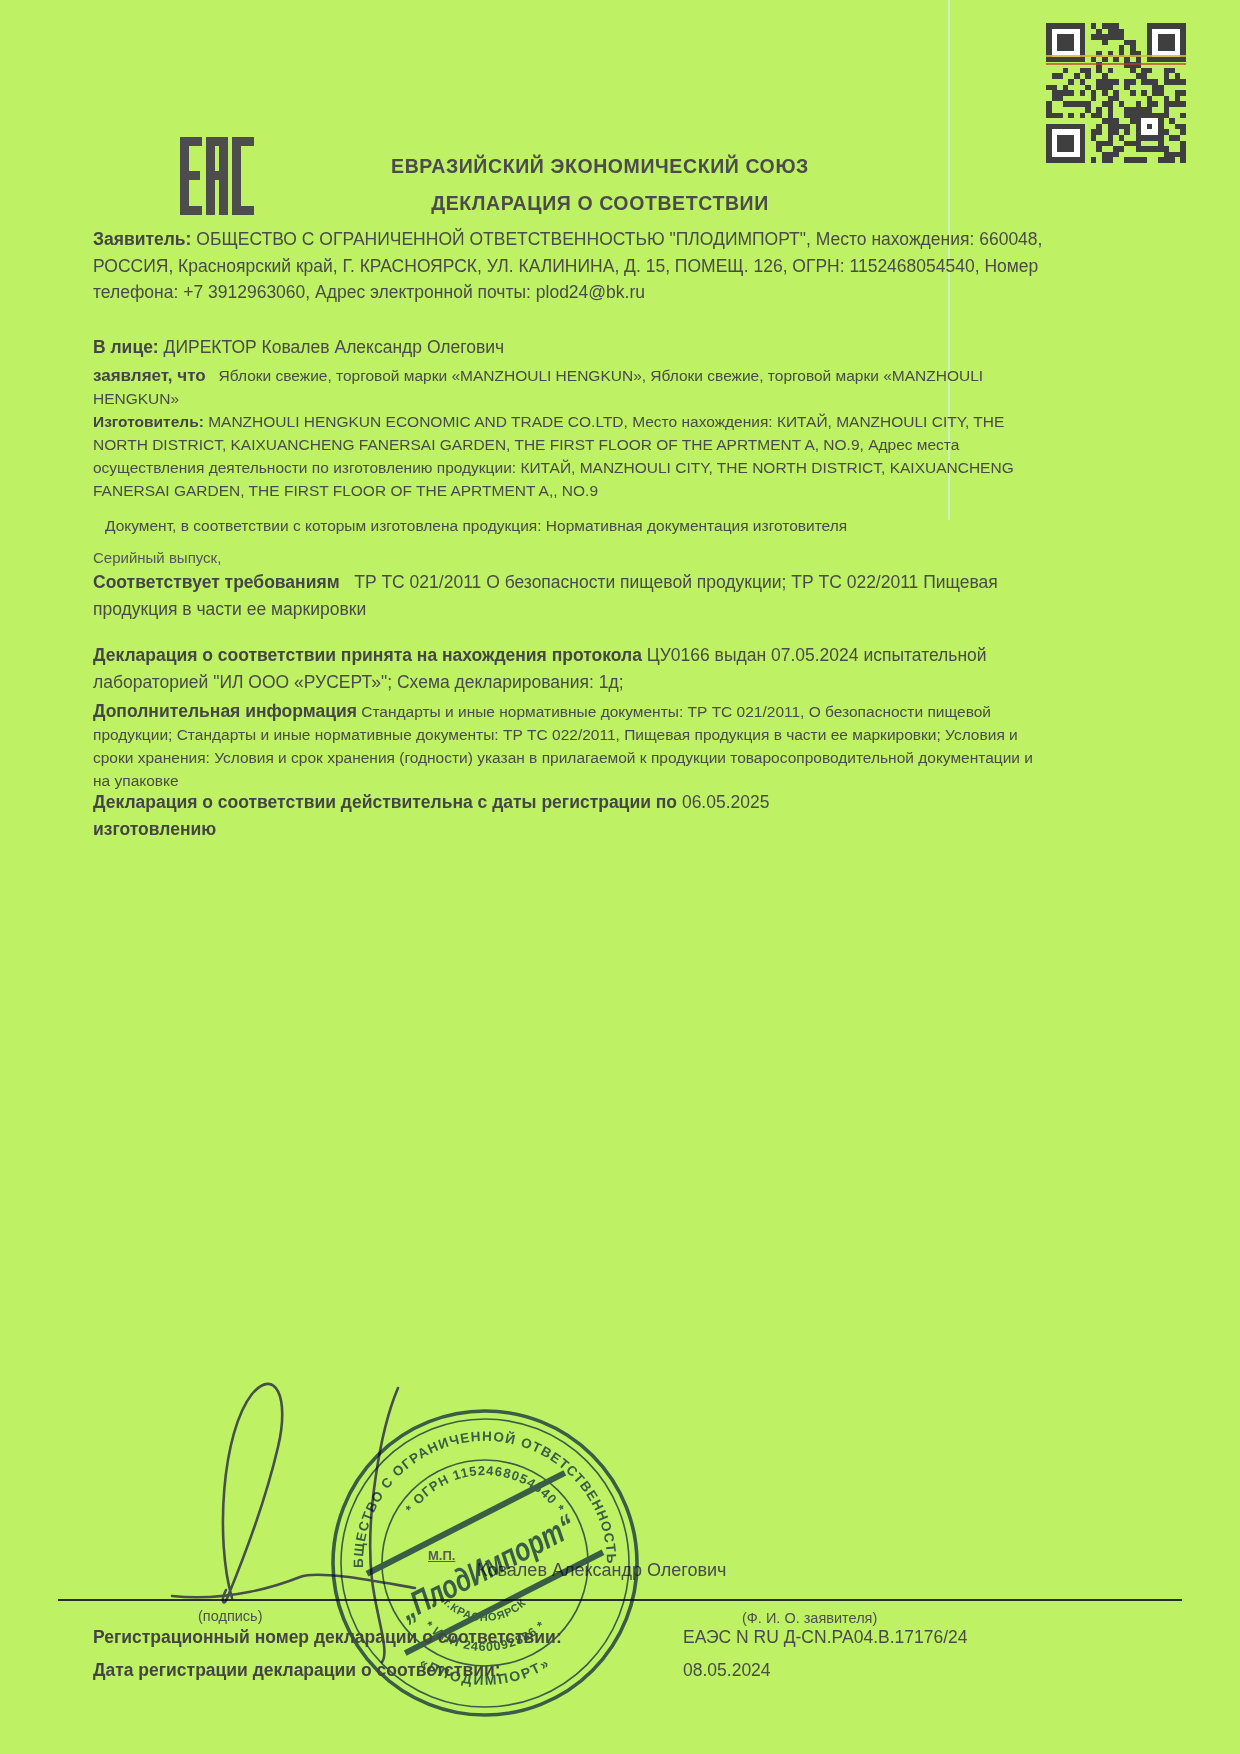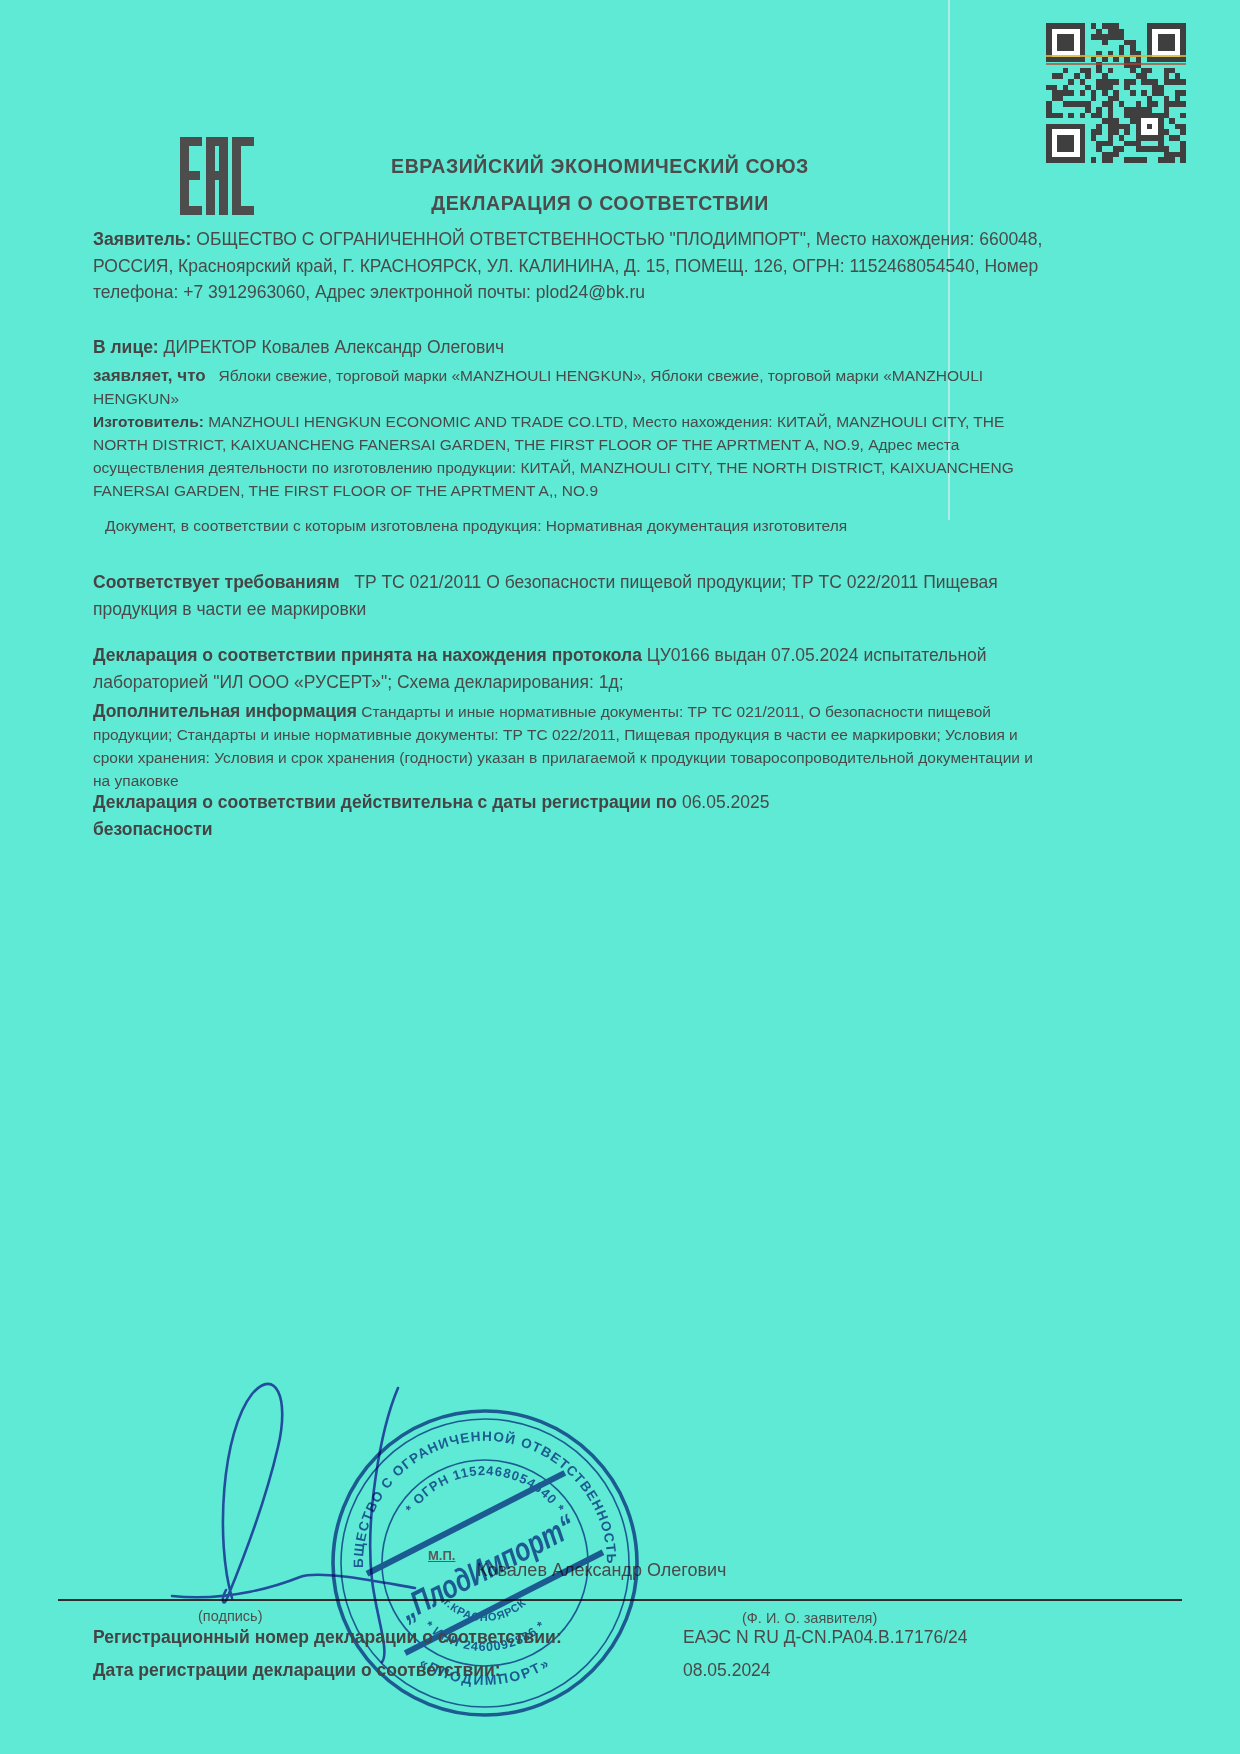--- a/index.html
+++ b/index.html
@@ -1,18 +1,18 @@
 <!DOCTYPE html>
 <html><head>
 <meta charset="utf-8">
 <style>
   html,body{margin:0;padding:0;background:#888;}
   .page{
     position:relative;width:1240px;height:1754px;margin:0 auto;
-    background:#5eead4;overflow:hidden;
+    background:#bef264;overflow:hidden;
     font-family:"Liberation Sans","DejaVu Sans",sans-serif;
     color:#484848;
   }
   .abs{position:absolute;}
   .para{position:absolute;left:93px;width:952px;color:#4a4a4a;}
   .fs17{font-size:17.5px;line-height:26.5px;}
   .fs15{font-size:15.5px;line-height:23px;}
   .fs14{font-size:15px;line-height:22px;color:#555;}
   .para b{font-weight:700;color:#454545;}
   .title{position:absolute;left:93px;width:1014px;text-align:center;
@@ -287,40 +287,41 @@
   <p class="para fs15" style="top:364px;margin:0;">
     <b style="font-size:17px;">заявляет, что</b>&nbsp;&nbsp;
     <span>Яблоки свежие, торговой марки «MANZHOULI HENGKUN», Яблоки свежие, торговой марки «MANZHOULI HENGKUN»</span>
   </p>
 
   <p class="para fs15" style="top:410px;margin:0;">
     <b>Изготовитель:</b>
     <span>MANZHOULI HENGKUN ECONOMIC AND TRADE CO.LTD, Место нахождения: КИТАЙ, MANZHOULI CITY, THE NORTH DISTRICT, KAIXUANCHENG FANERSAI GARDEN, THE FIRST FLOOR OF THE APRTMENT A, NO.9, Адрес места осуществления деятельности по изготовлению продукции: КИТАЙ, MANZHOULI CITY, THE NORTH DISTRICT, KAIXUANCHENG FANERSAI GARDEN, THE FIRST FLOOR OF THE APRTMENT A,, NO.9</span>
   </p>
   <p class="para fs15" style="top:502px;margin:12px;">Документ, в соответствии с которым изготовлена продукция: Нормативная документация изготовителя</p>
+  <p class="para fs14" style="top:547px;margin:0;">Серийный выпуск,</p>
 
   <p class="para fs17" style="top:569px;margin:0;">
     <b>Соответствует требованиям</b>&nbsp;&nbsp;
     <span>ТР ТС 021/2011 О безопасности пищевой продукции; ТР ТС 022/2011 Пищевая продукция в части ее маркировки</span>
   </p>
 
   <p class="para fs17" style="top:642px;margin:0;">
     <b>Декларация о соответствии принята на нахождения протокола</b>
     <span>ЦУ0166 выдан 07.05.2024 испытательной лабораторией "ИЛ ООО «РУСЕРТ»"; Схема декларирования: 1д;</span>
   </p>
 
   <p class="para fs15" style="top:700px;margin:0;">
     <b style="font-size:17.5px;">Дополнительная информация</b>
     <span>Стандарты и иные нормативные документы: ТР ТС 021/2011, О безопасности пищевой продукции; Стандарты и иные нормативные документы: ТР ТС 022/2011, Пищевая продукция в части ее маркировки; Условия и сроки хранения: Условия и срок хранения (годности) указан в прилагаемой к продукции товаросопроводительной документации и на упаковке</span>
   </p>
 
   <p class="para fs17" style="top:789px;margin:0;">
     <b>Декларация о соответствии действительна с даты регистрации по</b>
     <span>06.05.2025</span>
-    <b style="display:block;">безопасности</b>
+    <b style="display:block;">изготовлению</b>
   </p>
 
   <div class="sig-line"></div>
 
   <div class="mp-mark">М.П.</div>
   <div class="signer">Ковалев Александр Олегович</div>
 
   <div class="caption" style="left:198px;top:1608px;">(подпись)</div>
   <div class="caption" style="left:742px;top:1610px;text-align:right;">(Ф. И. О. заявителя)</div>
 

